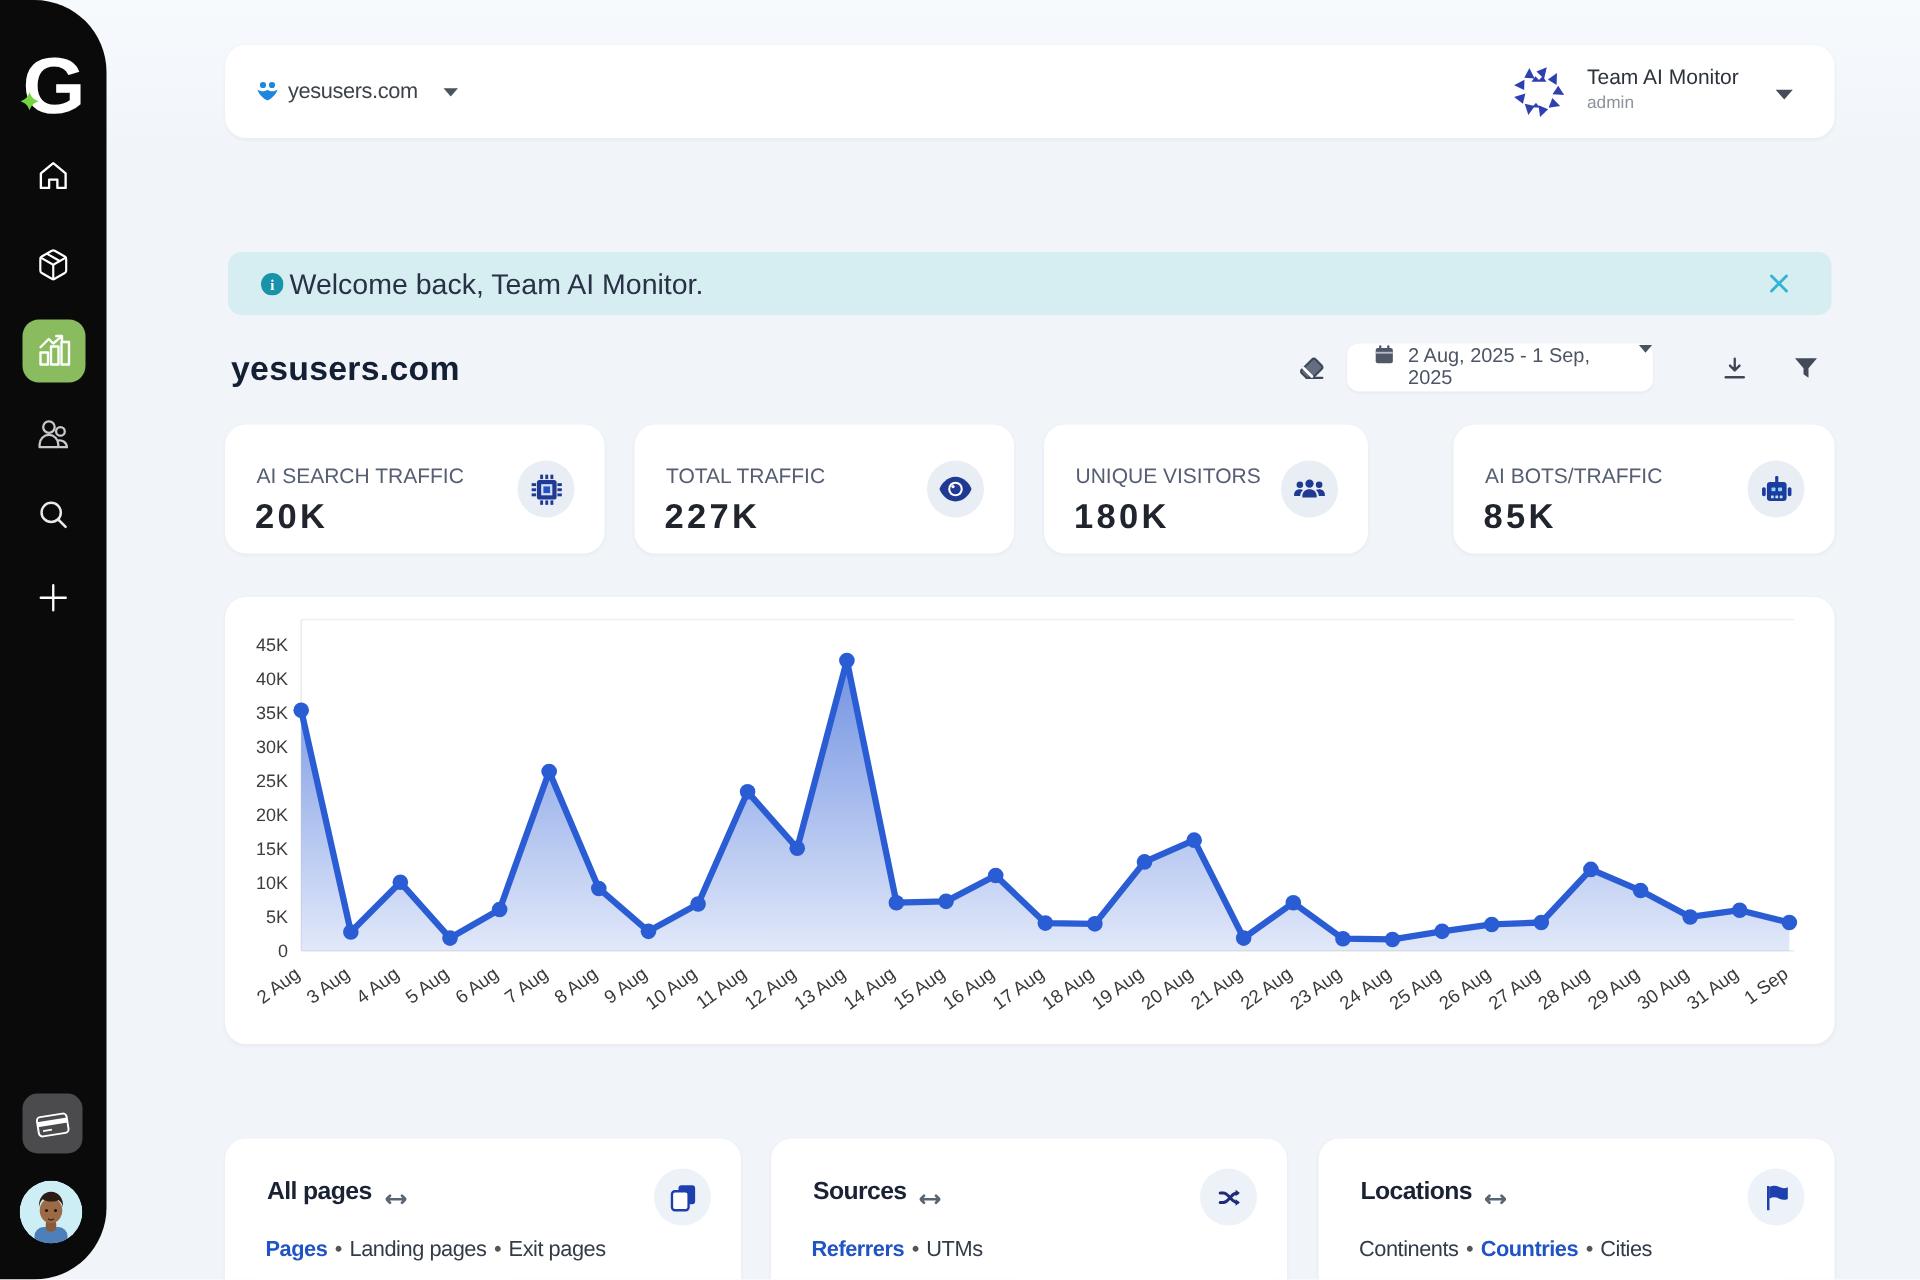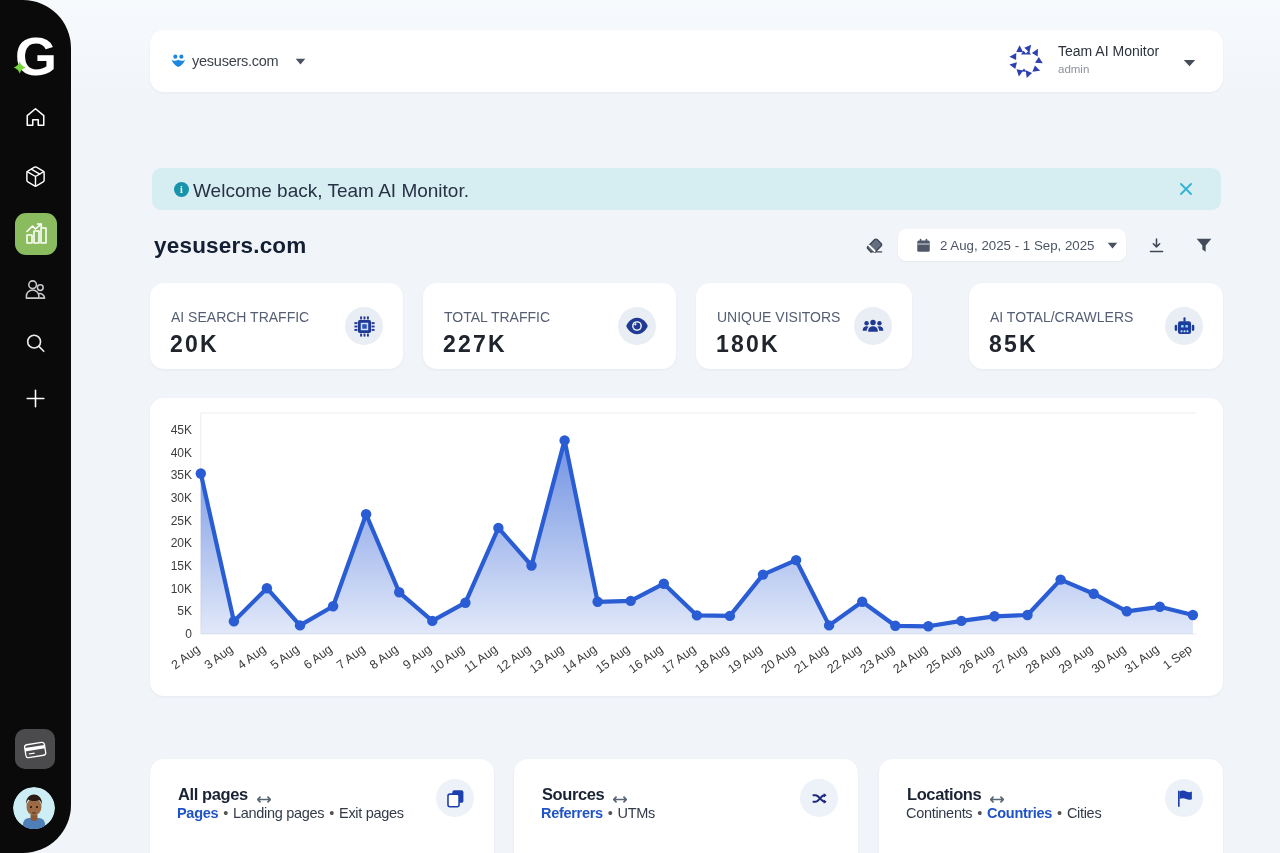--- a/index.html
+++ b/index.html
@@ -17,33 +17,33 @@
 #topbar .site{position:absolute;left:0;top:0;width:400px;height:62px}
 #topbar .site span{font-size:14.5px;color:#3d434b;letter-spacing:-0.25px}
 #acct{position:absolute;left:0;top:0;width:100%;height:62px}
 #acct .nm{font-size:14px;font-weight:normal;color:#2c323b;line-height:1.25}
 #acct .rl{font-size:11.5px;color:#8b939e}
 
 #banner{position:absolute;left:152px;top:168px;width:1069px;height:42px;background:#d6edf2;border-radius:9px;display:flex;align-items:center}
 #banner .txt{font-size:19px;color:#273244;margin-left:4px;padding-top:3px}
 
 #h1t{position:absolute;left:154px;top:233px;font-size:22.5px;font-weight:bold;color:#131f33;letter-spacing:.2px}
-#datebtn{position:absolute;left:898px;top:229px;width:228px;height:32px;background:#fff;border-radius:8px;box-shadow:0 1px 2px rgba(30,41,59,.06);display:flex;align-items:center}
+#datebtn{position:absolute;left:898px;top:229px;width:204px;height:32px;background:#fff;border-radius:8px;box-shadow:0 1px 2px rgba(30,41,59,.06);display:flex;align-items:flex-start}
 #datebtn span{font-size:13.3px;color:#4c5565;margin-left:9px}
 
 .stat{height:86px;top:283px}
 .stat .lbl{position:absolute;left:21px;top:26px;font-size:14px;font-weight:normal;color:#555e72;letter-spacing:0}
 .stat .val{position:absolute;left:20px;top:48px;font-size:23px;font-weight:bold;color:#20242d;letter-spacing:2.2px}
 .stat .circ{position:absolute;right:20px;top:24px;width:38px;height:38px;border-radius:50%;background:#e9edf4;display:flex;align-items:center;justify-content:center}
 
 #chartcard{left:150px;top:398px;width:1073px;height:298px}
 
 .bot{top:759px;height:110px}
 .bot .ttl{position:absolute;left:28px;top:26px;font-size:16.5px;font-weight:bold;color:#1a2334;letter-spacing:-0.4px;display:flex;align-items:flex-end;gap:9px}
-.bot .sub{position:absolute;left:27px;top:46px;font-size:14.5px;color:#333b49;letter-spacing:-0.3px}
+.bot .sub{position:absolute;left:27px;top:66px;font-size:14.5px;color:#333b49;letter-spacing:-0.3px}
 .bot .sub b{color:#2053c5}
 .bot .sub .dot{color:#555;padding:0 5px}
 .bot .circ{position:absolute;right:20px;top:20px;width:38px;height:38px;border-radius:50%;background:#edf1f8;display:flex;align-items:center;justify-content:center}
 </style>
 </head>
 <body>
 
 <div id="side">
   <svg class="ic" style="top:28px" width="71" height="50" viewBox="0 0 71 50">
     <text x="15" y="47" font-family="Liberation Sans,sans-serif" font-size="53" font-weight="bold" fill="#fff" textLength="42" lengthAdjust="spacingAndGlyphs">G</text>
@@ -219,21 +219,21 @@
         <circle cx="5" cy="5.4" r="2.4"></circle>
         <circle cx="19" cy="5.4" r="2.4"></circle>
         <circle cx="12" cy="4.6" r="3"></circle>
         <path d="M12 8.6c-2.9 0-5.2 1.9-5.2 4.8v1.2h10.4v-1.2c0-2.9-2.3-4.8-5.2-4.8z"></path>
         <path d="M5 8.6C2.6 8.6.8 10.2.8 12.6v1h4.4c.1-2 .9-3.4 2.1-4.4-.7-.4-1.5-.6-2.3-.6z"></path>
         <path d="M19 8.6c2.4 0 4.2 1.6 4.2 4v1h-4.4c-.1-2-.9-3.4-2.1-4.4.7-.4 1.5-.6 2.3-.6z"></path>
       </svg>
     </div>
 </div>
 <div class="card stat" style="left:969px;width:254px">
-  <div class="lbl">AI TOTAL/CRAWLERS</div>
+  <div class="lbl">AI BOTS/TRAFFIC</div>
     <div class="val">85K</div>
   <div class="circ">
       <svg width="21" height="21" viewBox="0 0 24 24" fill="#1c3d9e">
         <rect x="10.8" y="1.5" width="2.4" height="5" rx="1"></rect>
         <rect x="4.5" y="6" width="15" height="14.5" rx="2.5"></rect>
         <rect x="0.8" y="10" width="2.8" height="7" rx="1.3"></rect>
         <rect x="20.4" y="10" width="2.8" height="7" rx="1.3"></rect>
         <rect x="8" y="10.2" width="3" height="3" rx="0.6" fill="#8fd5f8"></rect>
         <rect x="13" y="10.2" width="3" height="3" rx="0.6" fill="#8fd5f8"></rect>
         <rect x="7.6" y="16.4" width="2.1" height="2.1" rx="0.4" fill="#bfe3f5"></rect>

